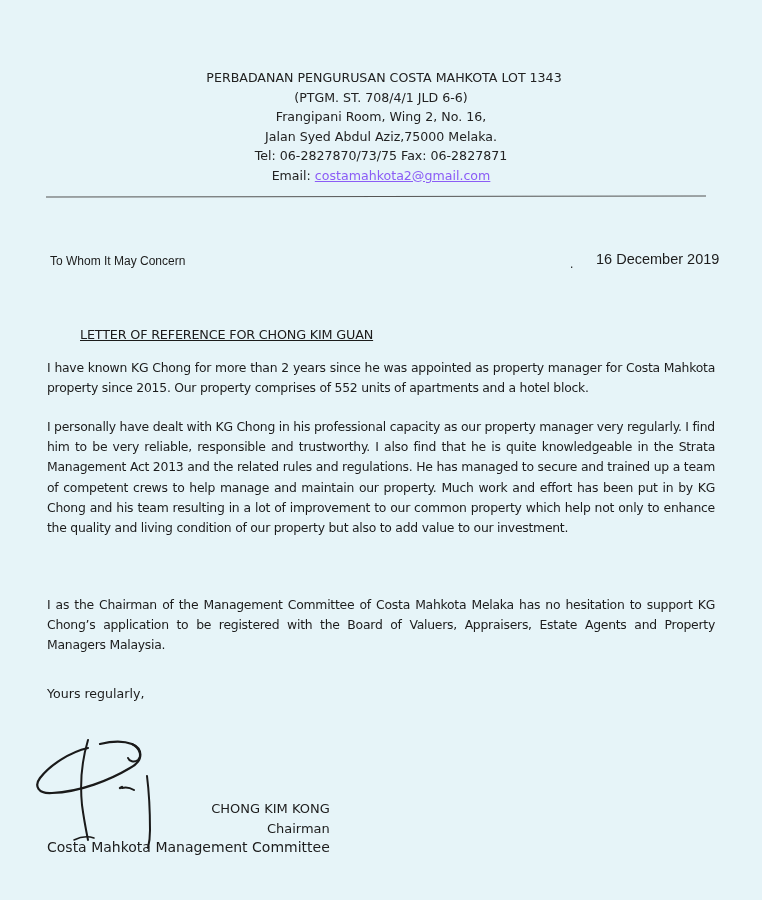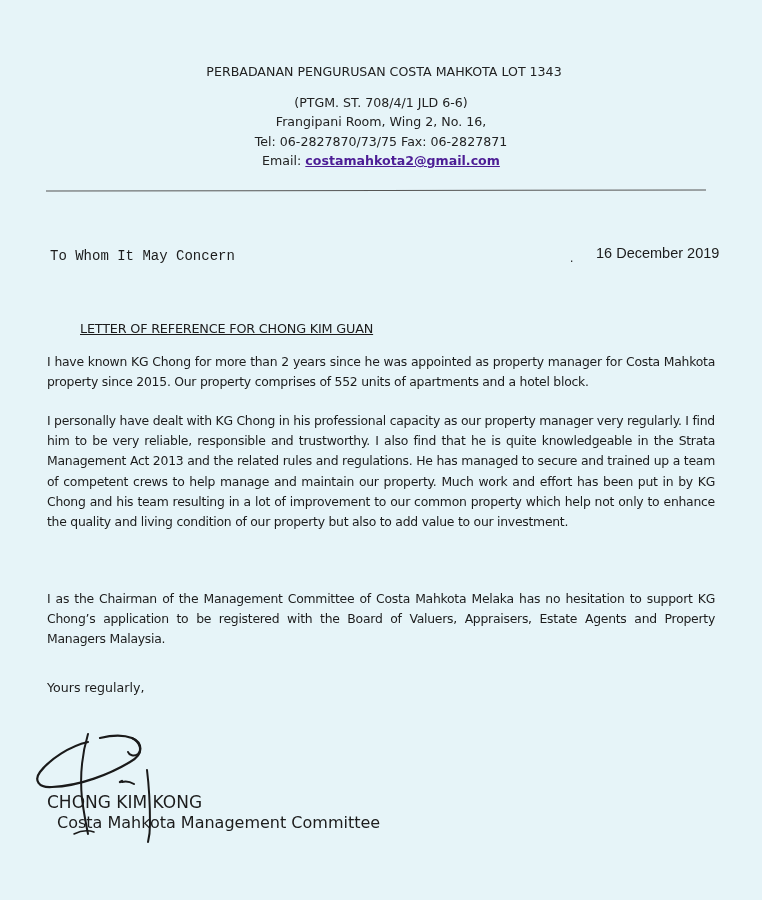--- a/index.html
+++ b/index.html
@@ -4,40 +4,40 @@
 <style>
   html, body { margin: 0; padding: 0; }
   body {
     width: 762px; height: 900px;
     background: #e6f4f8;
     position: relative;
     overflow: hidden;
     color: #1c1c1c;
     font-family: "Liberation Sans", sans-serif;
   }
-  .page { position: absolute; left: 0; top: 2px; width: 762px; height: 704px; }
+  .page { position: absolute; left: 0; top: 8px; width: 762px; height: 704px; }
   .letterhead {
     position: absolute; top: 60px; left: 0; width: 762px;
     text-align: center;
     font-family: "DejaVu Sans", sans-serif;
     font-size: 12.6px; line-height: 19.5px;
     color: #222;
   }
   .letterhead .line { display: block; }
   .letterhead .line.l0 { transform: translateX(3px); }
-  .letterhead .line.l1 { transform: translateX(0px); margin-top: 11px; }
-  .letterhead a { color: #4c1d95; text-decoration: underline; font-weight: bold; }
+  .letterhead .line.l1 { transform: translateX(0px); }
+  .letterhead a { color: #8b5cf6; text-decoration: underline; }
   .rule {
     position: absolute; left: 46px; top: 188px; width: 660px; height: 0;
     border-top: 1.4px solid #555;
     transform: rotate(-0.08deg);
   }
   .salutation {
     position: absolute; left: 50px; top: 246px;
-    font-family: Liberation Mono, monospace; font-size: 14px;
+    font-family: Liberation Sans, sans-serif; font-size: 12px;
   }
   .date {
     position: absolute; left: 596px; top: 243px;
     font-family: "Liberation Sans", sans-serif; font-size: 14.5px;
   }
   .date-dot {
     position: absolute; left: 570px; top: 249px; font-size: 12px;
   }
   .subject {
     position: absolute; left: 47px; top: 319px;
@@ -56,32 +56,33 @@
     position: absolute; left: 47px; top: 678px;
     font-family: "DejaVu Sans", sans-serif; font-size: 12.6px;
   }
   .signature {
     position: absolute; left: 30px; top: 722px; width: 140px; height: 120px;
   }
   .sig-block {
     position: absolute; left: 47px; top: 791px;
     font-family: "DejaVu Sans", sans-serif; font-size: 13px; line-height: 19.5px;
   }
-  .sig-block .name, .sig-block .title { font-size: 17px; }
-  .sig-block .committee { font-size: 16px; margin-left: 10px; }
+  .sig-block .name, .sig-block .title { font-size: 13px; text-align: right; }
+  .sig-block .committee { font-size: 14px; }
 </style>
 </head>
 <body>
 
 <div class="page">
 
   <div class="letterhead">
     <span class="line l0">PERBADANAN PENGURUSAN COSTA MAHKOTA LOT 1343</span>
     <span class="line l1">(PTGM. ST. 708/4/1 JLD 6-6)</span>
     <span class="line">Frangipani Room, Wing 2, No. 16,</span>
+    <span class="line">Jalan Syed Abdul Aziz,75000 Melaka.</span>
     <span class="line">Tel: 06-2827870/73/75  Fax: 06-2827871</span>
     <span class="line"><span>Email: </span><a>costamahkota2@gmail.com</a></span>
   </div>
 
   <div class="rule"></div>
 
   <div class="salutation">To Whom It May Concern</div>
   <div class="date-dot">.</div>
   <div class="date">16 December 2019</div>
 
@@ -98,16 +99,17 @@
     <path d="M 102 14 C 110 18, 112 26, 108 30 C 104 33, 99 31, 98 28" fill="none" stroke="#1a1a1a" stroke-width="2" stroke-linecap="round"></path>
     <path d="M 58 10 C 52 30, 50 55, 52 75 C 54 90, 56 100, 58 110" fill="none" stroke="#1a1a1a" stroke-width="2" stroke-linecap="round"></path>
     <path d="M 44 110 C 50 107, 58 106, 64 108" fill="none" stroke="#1a1a1a" stroke-width="1.6" stroke-linecap="round"></path>
     <path d="M 92 58 C 95 57, 99 57, 104 60" fill="none" stroke="#1a1a1a" stroke-width="2" stroke-linecap="round"></path>
     <path d="M 90 58 L 92 57" fill="none" stroke="#1a1a1a" stroke-width="2.4" stroke-linecap="round"></path>
     <path d="M 117 46 C 119 62, 120 82, 120 100 C 120 108, 119 114, 118 118" fill="none" stroke="#1a1a1a" stroke-width="2" stroke-linecap="round"></path>
   </svg>
 
   <div class="sig-block">
     <div class="name">CHONG KIM KONG</div>
+    <div class="title">Chairman</div>
     <div class="committee">Costa Mahkota Management Committee</div>
   </div>
 
 </div>
 
 </body></html>

